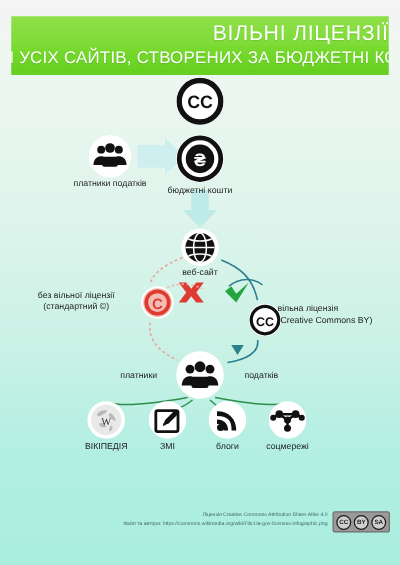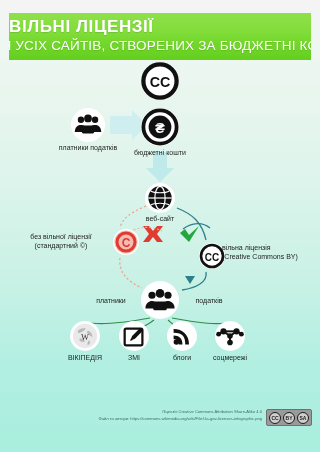--- a/index.html
+++ b/index.html
@@ -18,25 +18,24 @@
 
   
   .banner{
     position:absolute;left:9px;top:13px;width:302px;height:47px;
     background:linear-gradient(180deg,#8fe04a 0%,#7fdc37 45%,#78d92f 55%,#63cf1e 100%);
     overflow:hidden;
     box-sizing:border-box;
   }
   .banner-t1{
     position:absolute;left:0;top:4px;width:302px;
-    text-align:left;color:#ffffff;
+    text-align:right;color:#ffffff;
     font-size:17px;letter-spacing:.6px;line-height:20px;
     text-shadow:0 1px 1px rgba(0,0,0,.12);
     white-space:nowrap;
-    font-weight:bold;
   }
   .banner-t2{
     position:absolute;left:-26px;top:24px;width:354px;
     text-align:center;color:#ffffff;
     font-size:13.5px;letter-spacing:.2px;line-height:17px;
     text-shadow:0 1px 1px rgba(0,0,0,.12);
     white-space:nowrap;
   }
 
   

